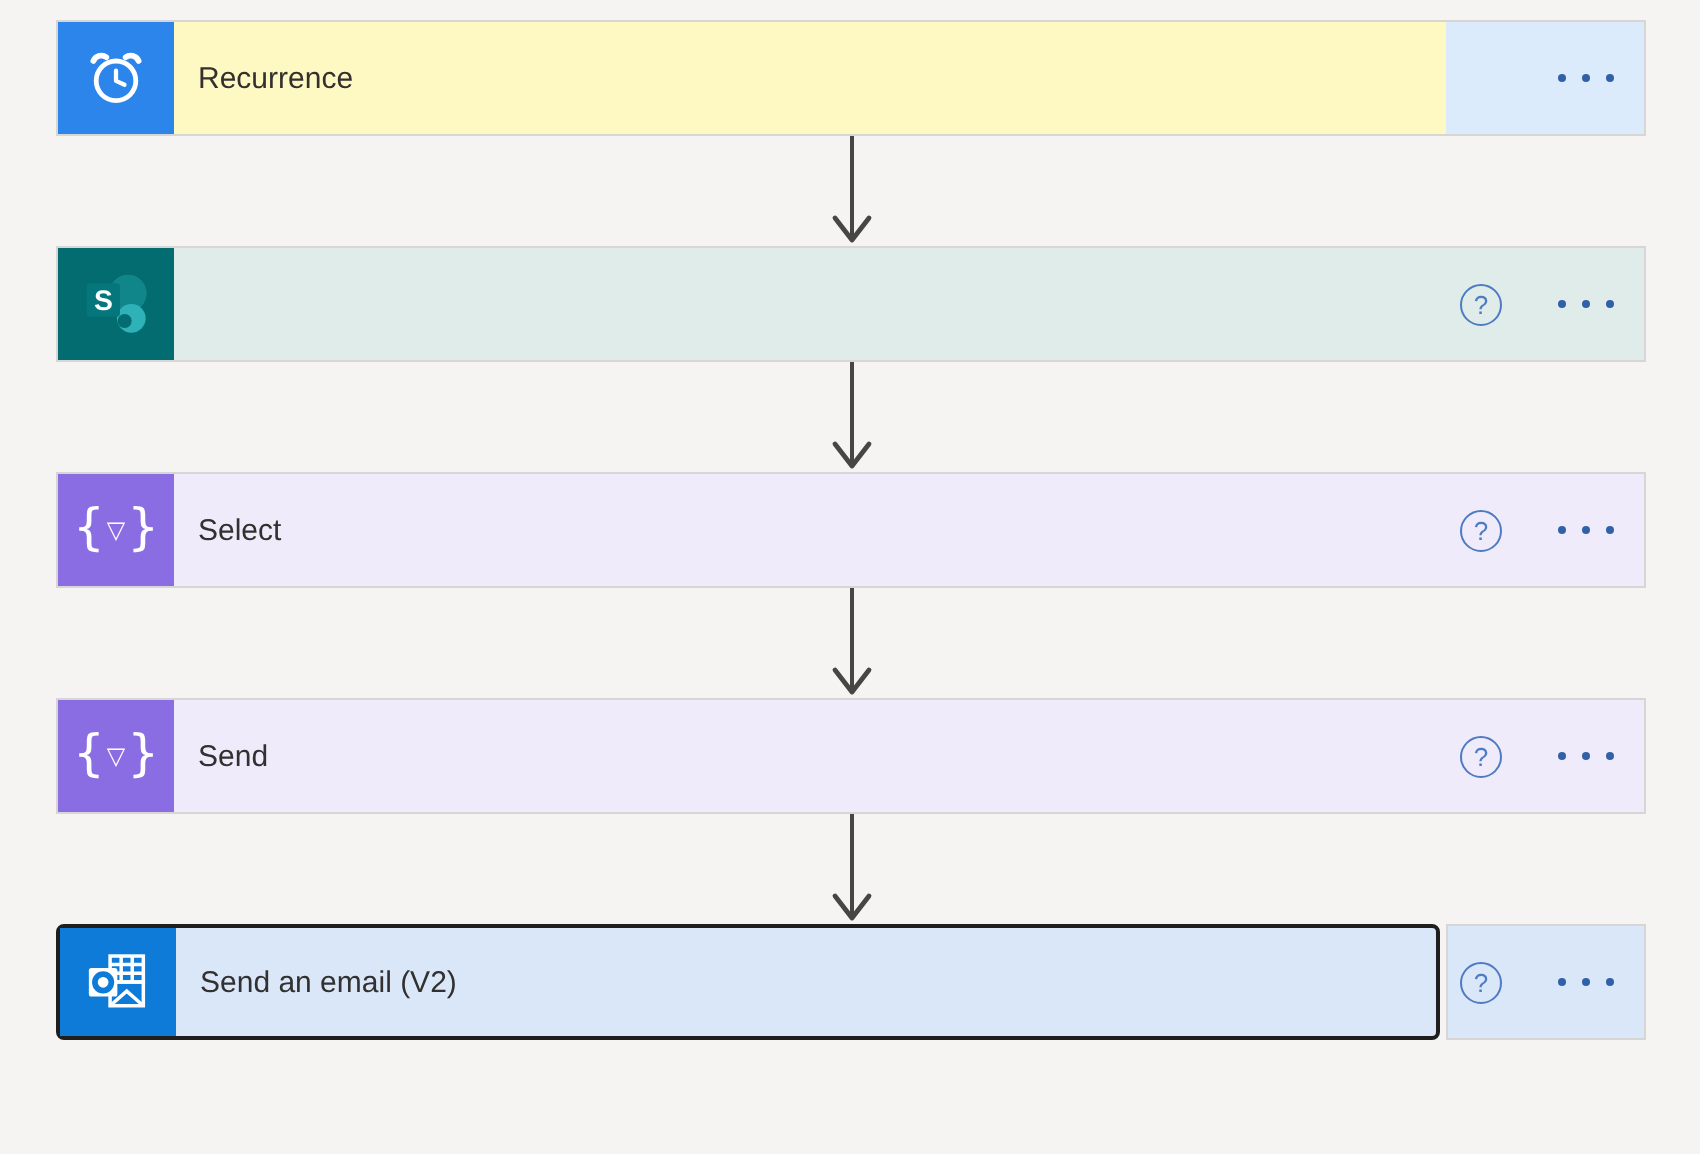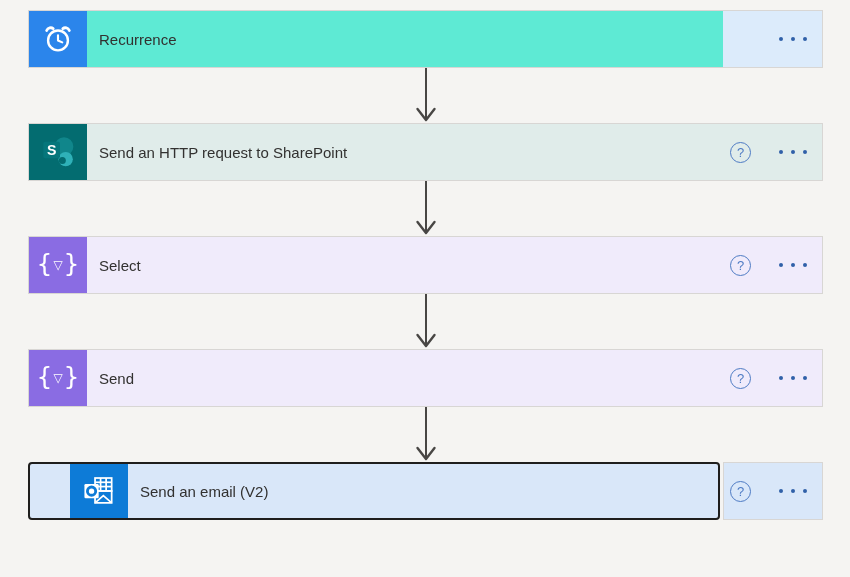--- a/index.html
+++ b/index.html
@@ -16,21 +16,21 @@
     flex: 1; display: flex; align-items: center;
     box-sizing: border-box;
     border: 1px solid #d8d6d4; border-right: none;
   }
   .extras {
     width: 100px; box-sizing: border-box;
     display: flex; align-items: center; justify-content: flex-end;
     gap: 26px; padding-right: 13px;
     border: 1px solid #d8d6d4; border-left: none;
   }
-  .step.selected .main { border: 2px solid #1f1e1d; border-radius: 4px; padding-left: 40px; }
+  .step.selected .main { border: 2px solid #1f1e1d; border-radius: 4px; }
   .step.selected .extras { border-left: 1px solid #d8d6d4; margin-left: 3px; }
   .icon {
     width: 58px; height: 100%; flex-shrink: 0;
     display: flex; align-items: center; justify-content: center;
   }
   .title { margin-left: 12px; font-size: 15px; color: #323130; }
   .help {
     width: 21px; height: 21px; border-radius: 50%;
     border: 1.5px solid #4e7bc4; color: #4e7bc4;
     background: transparent; padding: 0; cursor: pointer;
@@ -45,21 +45,21 @@
   .arrow-row { width: 795px; height: 55px; display: flex; justify-content: center; }
   .dataop { color: #fff; display: flex; align-items: center; font-family: "DejaVu Sans", sans-serif; }
   .dataop .br { font-size: 25px; line-height: 1; transform: translateY(-2px); }
   .dataop .tri { font-size: 12px; padding: 0 1px; }
 </style>
 </head>
 <body>
 
 <div class="canvas" style="background: rgb(245, 244, 242);">
     <div class="step">
-    <div class="main" style="background: #5eead4; text-align: center;">
+    <div class="main" style="background: #fef9c3; text-align: center;">
       <div class="icon" style="background: rgb(43, 133, 235);">
 
         <svg width="34" height="34" viewBox="0 0 24 24">
           <circle cx="12" cy="13" r="7" fill="none" stroke="#ffffff" stroke-width="1.7"></circle>
           <path d="M12 9.4 V13 L15 14.4" fill="none" stroke="#ffffff" stroke-width="1.5" stroke-linecap="round" stroke-linejoin="round"></path>
           <path d="M8.6 4.7 C7.2 3.6 4.9 4.0 4.0 6.0" fill="none" stroke="#ffffff" stroke-width="2" stroke-linecap="round"></path>
           <path d="M15.4 4.7 C16.8 3.6 19.1 4.0 20.0 6.0" fill="none" stroke="#ffffff" stroke-width="2" stroke-linecap="round"></path>
         </svg>
 
       </div>
@@ -86,21 +86,20 @@
 
         <svg width="40" height="40" viewBox="0 0 24 24">
           <circle cx="15.6" cy="8.8" r="5.6" fill="#10868b"></circle>
           <circle cx="16.6" cy="16.3" r="4.3" fill="#2fb1b8"></circle>
           <circle cx="14.6" cy="17.1" r="2.1" fill="#036c70"></circle>
           <rect x="3.2" y="5.8" width="10" height="10" rx="1.1" fill="#05767b"></rect>
           <text x="8.2" y="13.9" text-anchor="middle" font-family="Liberation Sans, sans-serif" font-size="8.5" font-weight="bold" fill="#ffffff">S</text>
         </svg>
 
       </div>
-      <span class="title">Send an HTTP request to SharePoint</span>
     </div>
     <div class="extras" style="background: rgb(224, 236, 234);">
       <button class="help">
         <span>?</span>
       </button>
       <button class="more">
         <i class="dot"></i>
         <i class="dot"></i>
         <i class="dot"></i>
       </button>

